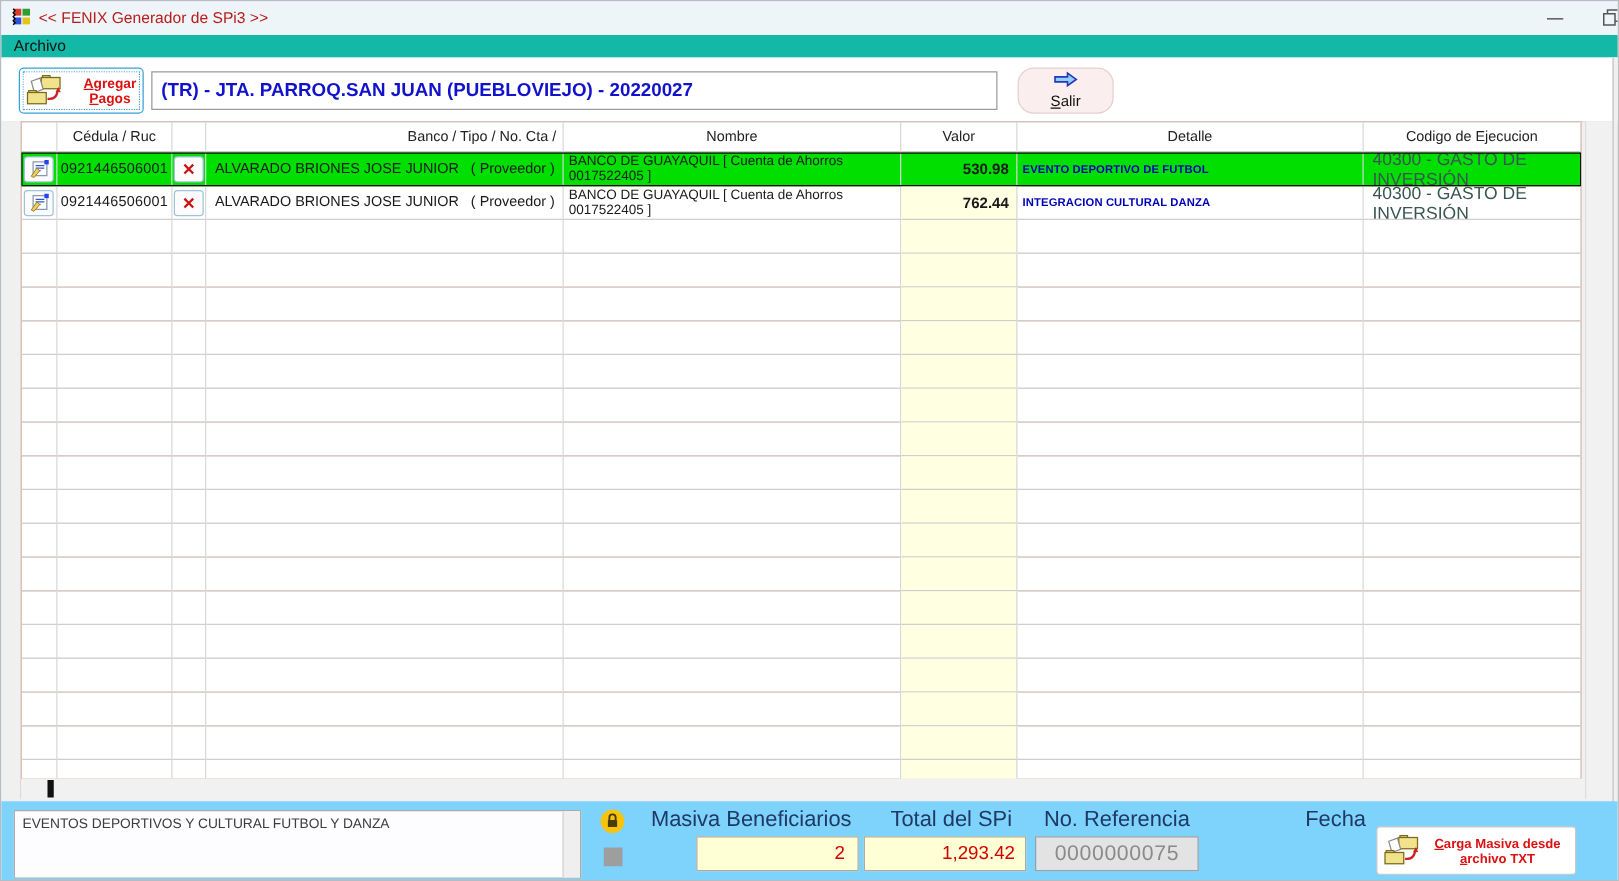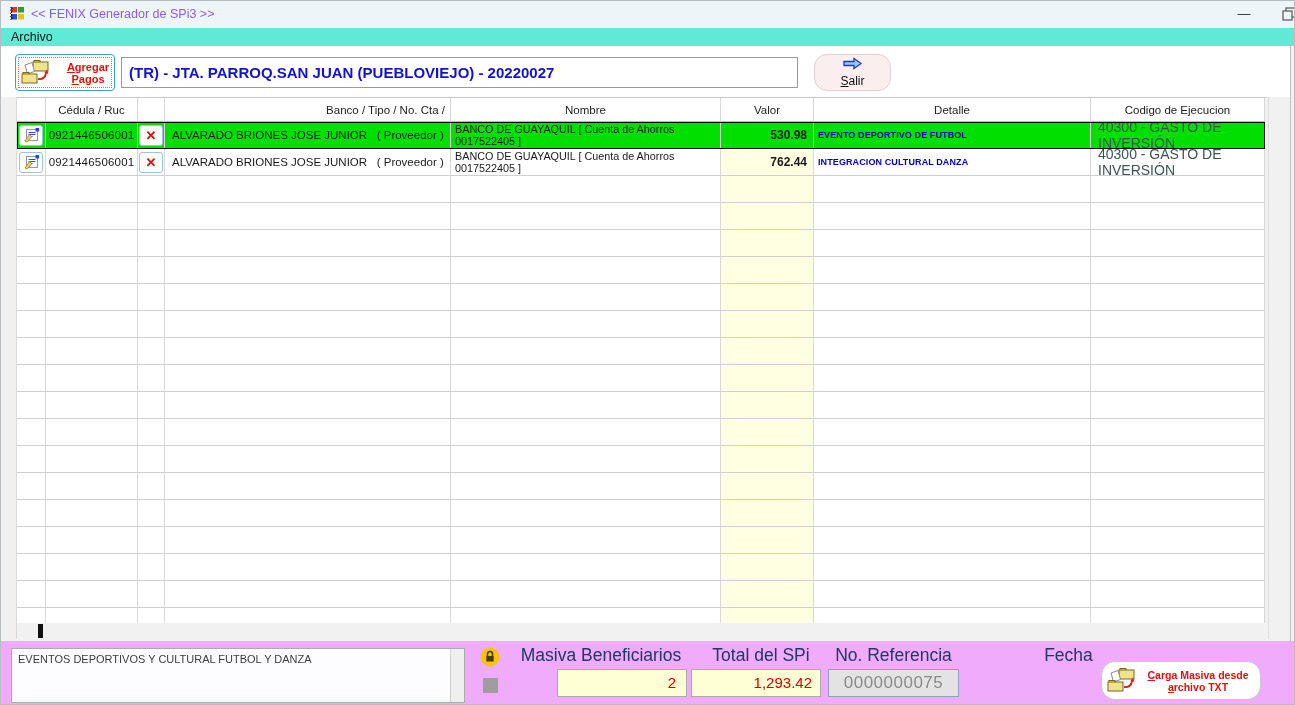--- a/index.html
+++ b/index.html
@@ -4,25 +4,25 @@
 <style>
   html,body{margin:0;padding:0;}
   body{
     width:1295px;height:705px;position:relative;overflow:hidden;
     background:#f0f0f0;font-family:"Liberation Sans",sans-serif;
     border:1px solid #b5bcc2;box-sizing:border-box;
   }
   
   .titlebar{position:absolute;left:0;top:0;width:1295px;height:27px;background:#eef5f9;border-bottom:1px solid #e3e8ec;}
   .app-icon{position:absolute;left:7px;top:5px;width:17px;height:15px;display:inline-block;}
-  .title-text{position:absolute;left:30px;top:6px;font-size:12.5px;color:#8b5cf6;}
+  .title-text{position:absolute;left:30px;top:6px;font-size:12.5px;color:#b91c1c;}
   .win-min{position:absolute;left:1228px;top:2px;width:30px;height:22px;text-align:center;font-size:13px;color:#222;line-height:22px;cursor:default;}
   .win-restore{position:absolute;left:1281px;top:5px;width:14px;height:16px;}
   
-  .menubar{position:absolute;left:0;top:27px;width:1295px;height:18px;background:#5eead4;border-bottom:1px solid #e6e6e6;}
+  .menubar{position:absolute;left:0;top:27px;width:1295px;height:18px;background:#14b8a6;border-bottom:1px solid #e6e6e6;}
   .menu-item{position:absolute;left:10px;top:2px;font-size:12.5px;color:#111;}
   
   .toolbar{position:absolute;left:0;top:45px;width:1295px;height:51px;background:#ffffff;border-bottom:1px solid #dcdcdc;}
   .btn-agregar{position:absolute;left:14px;top:8px;width:100px;height:37px;background:#fff;
     border:1px solid #39a1d2;border-radius:4px;outline:1px dotted #3aa0d0;outline-offset:-4px;
     display:flex;align-items:center;gap:16px;padding:0 4px;cursor:default;font-family:inherit;}
   .btn-agregar .lbl{color:#d11;font-weight:bold;font-size:11px;line-height:12px;text-align:center;flex:1;}
   .accel{display:block;}
   .accel::first-letter{text-decoration:underline;}
   .title-field{position:absolute;left:120px;top:11px;width:668px;height:29px;background:#fff;border:1px solid #9b9b9b;
@@ -50,37 +50,37 @@
   .trow.selected .cell{background:#00df00;}
   .mini-btn{width:24px;height:21px;background:#fcfcfc;border:1px solid #9cc4da;border-radius:3px;
     display:flex;align-items:center;justify-content:center;box-sizing:border-box;cursor:default;}
   .x-btn{color:#c81414;font-size:13px;font-weight:bold;}
   
   .vscroll{position:absolute;left:1267px;top:96px;width:21px;height:542px;background:#f1f1f1;border-left:1px solid #dedede;}
   .win-right-edge{position:absolute;left:1289px;top:45px;width:6px;height:660px;background:#f0f0f0;border-left:1px solid #c2c2c2;}
   .hscroll{position:absolute;left:16px;top:622px;width:1251px;height:16px;background:#f1f1f1;}
   .hthumb{position:absolute;left:21px;top:1px;width:5px;height:14px;background:#111;}
   
-  .footer{position:absolute;left:0;top:640px;width:1295px;height:65px;background:#f0abfc;}
+  .footer{position:absolute;left:0;top:640px;width:1295px;height:65px;background:#7dd3fc;}
   .desc-box{position:absolute;left:10px;top:7px;width:452px;height:53px;background:#fdfdff;border:1px solid #ababab;}
   .desc-text{position:absolute;left:6px;top:4px;right:18px;font-size:11px;color:#3c3c3c;}
   .desc-scroll{position:absolute;right:0;top:0;width:13px;height:100%;background:#efefef;border-left:1px solid #d2d2d2;}
   .lock{position:absolute;left:479px;top:6px;width:20px;height:20px;}
   .gray-sq{position:absolute;left:482px;top:37px;width:15px;height:15px;background:#9e9e9e;}
   .f-label{position:absolute;top:4px;font-size:17.5px;color:#1f3864;text-align:center;white-space:nowrap;}
   .lbl-benef{left:510px;width:180px;}
   .lbl-spi{left:697px;width:126px;}
   .lbl-ref{left:825px;width:135px;}
   .lbl-fecha{left:1020px;width:95px;}
   .f-field{position:absolute;top:28px;height:28px;box-sizing:border-box;line-height:26px;}
   .fld-benef{left:556px;width:130px;background:#ffffd6;border:1px solid #ababab;color:#d40000;font-size:15px;text-align:right;padding-right:10px;}
   .fld-spi{left:690px;width:130px;background:#ffffd6;border:1px solid #ababab;color:#d40000;font-size:15px;text-align:right;padding-right:8px;}
   .fld-ref{left:827px;width:131px;background:#e3e3e3;border:1px solid #8fa3b0;color:#8a8a8a;font-size:17px;text-align:center;letter-spacing:0.5px;}
   .fld-fecha{left:964px;top:26px;height:31px;left:964px;width:129px;background:#fff;border:1px solid #8a8a8a;color:#101010;font-size:20px;text-align:center;line-height:29px;}
-  .btn-carga{position:absolute;left:1100px;top:20px;width:160px;height:39px;background:#fff;border:1px solid #c9c9c9;border-radius:14px;
+  .btn-carga{position:absolute;left:1100px;top:20px;width:160px;height:39px;background:#fff;border:1px solid #c9c9c9;border-radius:3px;
     display:flex;align-items:center;gap:4px;padding:0 4px;font-family:inherit;cursor:default;}
   .btn-carga .lbl{color:#d11;font-weight:bold;font-size:10.5px;line-height:12px;text-align:center;flex:1;}
 </style>
 </head>
 <body>
 
 <div class="titlebar">
   <span class="app-icon"><svg width="17" height="15" viewBox="0 0 17 15">
         <rect x="3" y="1" width="6" height="5.5" fill="#d93b2f"></rect>
         <rect x="10" y="1" width="6" height="5.5" fill="#2e9e33"></rect>

